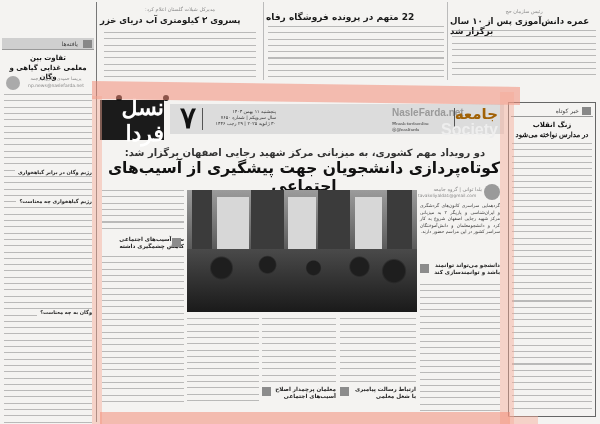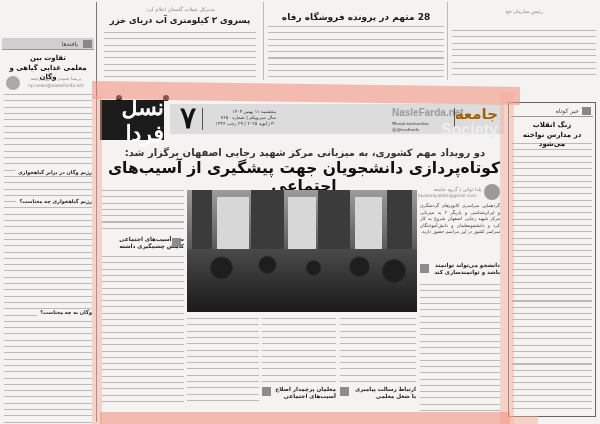--- a/index.html
+++ b/index.html
@@ -4,21 +4,21 @@
 <style>
   * { box-sizing: border-box; margin: 0; padding: 0; }
   html, body { width: 600px; height: 424px; overflow: hidden; background: #f4f3f1; }
   body { position: relative; font-family: "DejaVu Sans", sans-serif; color: #222; direction: rtl; }
 
   .abs { position: absolute; }
   .txt { font-size: 4.3px; line-height: 6.3px; color: #3a3a3a; text-align: justify; }
   .gray-lines { background-image: repeating-linear-gradient(to bottom, #8a8a8a 0px, #8a8a8a 1px, transparent 1px, transparent 6.3px); opacity: .55; }
 
   
-  .top-art h2 { font-family: "DejaVu Sans", sans-serif; font-weight: bold; color: #1a1a1a; text-align: center; }
+  .top-art h2 { font-family: "DejaVu Sans", sans-serif; font-weight: bold; color: #1a1a1a; text-align: left; }
   .kicker { font-size: 5px; color: #888; text-align: center; }
 
   
   .pink-band { background: rgba(242, 140, 120, 0.55); }
   .pink-soft { background: rgba(246, 170, 150, 0.45); }
 
   .col-rule { background: #777; width: 1px; }
 
   
   .logo-box { background: #1b1b1b; color: #fff; font-family: "DejaVu Serif", serif; font-weight: bold; display:flex; align-items:center; justify-content:center; }
@@ -66,27 +66,28 @@
 <div class="abs col-rule" style="left:96px; top:2px; height:420px;"></div>
 
 <div class="abs top-art" style="left:100px; top:2px; width:160px; height:80px;">
   <div class="kicker" style="margin-top:4px;">مدیرکل شیلات گلستان اعلام کرد:</div>
   <h2 style="font-size:8.5px; margin-top:3px;">پسروی ۳ کیلومتری آب دریای خزر</h2>
   <div class="abs gray-lines" style="left:4px; right:4px; top:30px; height:48px;"></div>
 </div>
 <div class="abs col-rule" style="left:263px; top:2px; height:78px; background:#bbb;"></div>
 
 <div class="abs top-art" style="left:266px; top:2px; width:180px; height:80px;">
-  <h2 style="font-size:9px; margin-top:10px;">28 متهم در پرونده فروشگاه رفاه</h2>
+  <h2 style="font-size:9px; margin-top:10px;">22 متهم در پرونده فروشگاه رفاه</h2>
   <div class="abs gray-lines" style="left:2px; right:2px; top:24px; height:56px;"></div>
 </div>
 <div class="abs col-rule" style="left:447px; top:2px; height:78px; background:#bbb;"></div>
 
 <div class="abs top-art" style="left:450px; top:2px; width:148px; height:80px;">
   <div class="kicker" style="margin-top:6px;">رئیس سازمان حج</div>
+  <h2 style="font-size:8.6px; margin-top:2px;">عمره دانش‌آموزی پس از ۱۰ سال برگزار شد</h2>
   <div class="abs gray-lines" style="left:2px; right:2px; top:28px; height:50px;"></div>
 </div>
 
 <div class="abs logo-box" style="left:100px; top:100px; width:64px; height:40px;">
   <span style="font-size:22px;">نسل فردا</span>
 </div>
 <div class="abs" style="left:116px; top:95px; width:6px; height:6px; border-radius:50%; background:#111;"></div>
 <div class="abs" style="left:163px; top:95px; width:6px; height:6px; border-radius:50%; background:#111;"></div>
 
 <div class="abs header-strip" style="left:170px; top:104px; width:334px; height:30px;">
@@ -155,21 +156,21 @@
   <div class="subhead" style="margin-left:12px; text-align:right;">دانشجو می‌تواند توانمند باشد و توانمندسازی کند</div>
 </div>
 <div class="abs gray-lines" style="left:420px; width:80px; top:284px; height:132px;"></div>
 
 <div class="abs framed" style="left:508px; top:102px; width:88px; height:315px; background:#f4f3f1;">
   <div class="abs" style="left:2px; right:2px; top:2px; height:12px; border-bottom:1px solid #999;">
     <span class="abs box-title" style="right:14px; top:2px;">خبر کوتاه</span>
     <span class="abs" style="right:2px; top:2px; width:9px; height:8px; background:#888;"></span>
   </div>
   <div class="abs box-headline" style="left:0; right:0; top:18px;">زنگ انقلاب</div>
-  <div class="abs box-headline" style="left:0; right:0; top:28px;">در مدارس نواخته می‌شود</div>
+  <div class="abs box-headline" style="left:0; right:0; top:28px;font-family:Liberation Serif, serif;">در مدارس نواخته می‌شود</div>
   <div class="abs gray-lines" style="left:3px; right:3px; top:40px; height:270px;"></div>
 </div>
 
 <div class="abs pink-band" style="left:92px; top:84px; width:428px; height:18px; transform: skewY(0.8deg);"></div>
 <div class="abs pink-soft" style="left:92px; top:96px; width:10px; height:328px;"></div>
 <div class="abs pink-soft" style="left:500px; top:92px; width:14px; height:332px;"></div>
 <div class="abs pink-band" style="left:100px; top:412px; width:410px; height:12px;"></div>
 <div class="abs pink-soft" style="left:508px; top:416px; width:30px; height:8px;"></div>
 
 </body></html>

